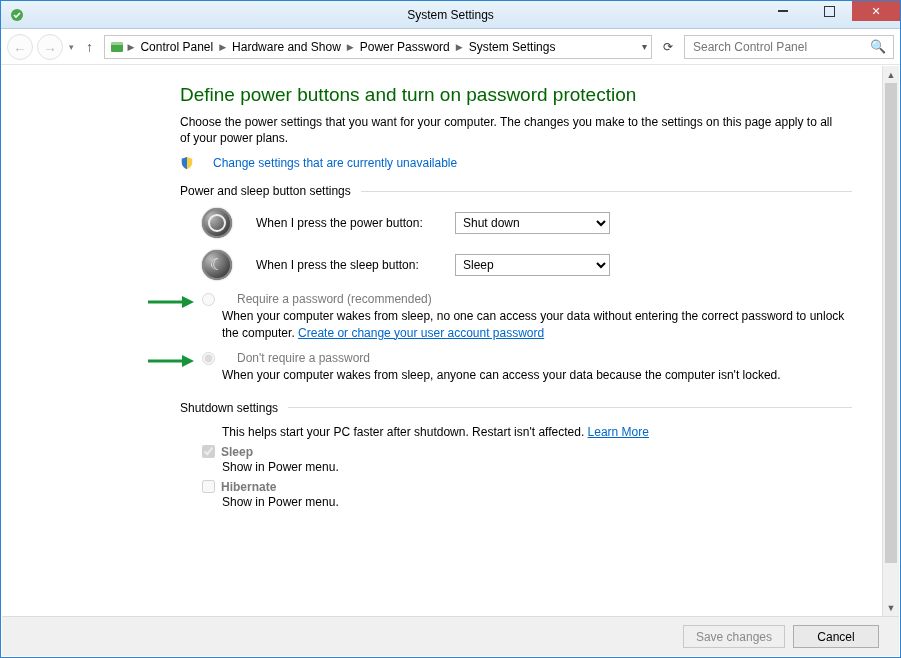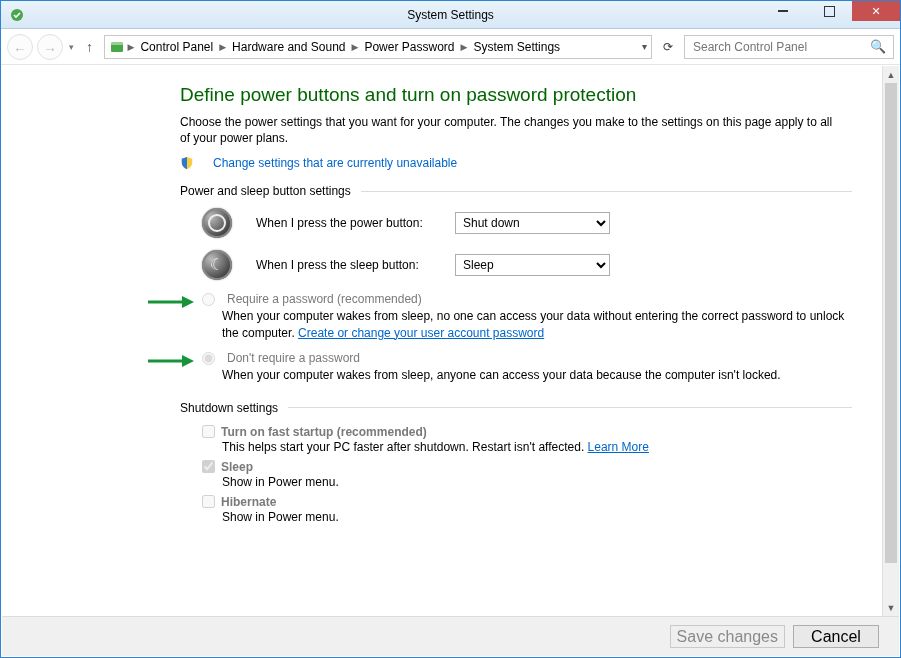--- a/index.html
+++ b/index.html
@@ -177,21 +177,21 @@
     content:"☾"; color:#eee; font-size:16px; transform: translateY(-1px);
   }
   .row-label { width: 175px; }
   select.combo {
     width: 155px; height: 22px;
     border:1px solid #abadb3; background:#fff;
     font-family: inherit; font-size:12px; padding:1px 3px;
   }
 
   .radio-block { margin: 4px 0 10px 22px; position: relative; }
-  .radio-line { display:flex; align-items:flex-end; gap:12px; color:#7a7a7a; }
+  .radio-line { display:flex; align-items:flex-end; gap:22px; color:#7a7a7a; }
   input[type=radio] { margin:0; }
   input[type=radio][disabled] { opacity: .8; }
   .radio-desc { margin: 2px 0 0 20px; color:#000; max-width: 640px; line-height:1.35; }
 
   .arrow-annot {
     position:absolute; left:-56px; top:2px; width:48px; height:16px;
   }
   .arrow-annot svg { width:48px; height:16px; display:block; }
 
   .chk-block { margin: 2px 0 6px 22px; }
@@ -206,23 +206,23 @@
     position:absolute; left:1px; right:1px; bottom:1px;
     height: 40px;
     background:#f0f0f0;
     border-top:1px solid #dcdcdc;
     display:flex; align-items:center; justify-content:flex-end;
     gap: 8px; padding-right: 20px;
   }
   .btn {
     min-width: 86px; height: 23px;
     border:1px solid #adadad; background:#e9e9e9;
-    font-family:inherit; font-size:16px;
+    font-family:inherit; font-size:12px;
     display:flex; align-items:center; justify-content:center;
-    padding: 0 6px;
+    padding: 0 12px;
   }
   .btn[disabled] { color:#8a8a8a; background:#efefef; border-color:#c9c9c9; }
 
   .cp-icon { width:16px; height:16px; display:inline-block; }
   .cp-icon svg { width:16px; height:16px; display:block; }
 </style>
 </head>
 <body>
 
 <div class="titlebar">
@@ -249,21 +249,21 @@
   <div class="breadcrumb-wrap">
     <span class="cp-icon">
       <svg viewBox="0 0 16 16">
           <rect x="2" y="5" width="12" height="8" rx="1" fill="#4aa64a"></rect>
           <rect x="2" y="3" width="12" height="3" rx="1" fill="#9ad08f"></rect>
         </svg>
     </span>
     <span class="bc-sep">▶</span>
     <span class="bc-item">Control Panel</span>
     <span class="bc-sep">▶</span>
-    <span class="bc-item">Hardware and Sound</span>
+    <span class="bc-item">Hardware and Show</span>
     <span class="bc-sep">▶</span>
     <span class="bc-item">Power Password</span>
     <span class="bc-sep">▶</span>
     <span class="bc-item">System Settings</span>
     <span class="bc-tail">
       <span style="font-size:10px;">▾</span>
     </span>
   </div>
   <div class="refresh-btn">⟳</div>
   <div class="search-box">
@@ -339,24 +339,20 @@
       </label>
       <div class="radio-desc">When your computer wakes from sleep, anyone can access your data because the computer isn't locked.</div>
     </div>
 
     <div class="section-header" style="margin-top:18px;">
       <span class="label">Shutdown settings</span>
       <span class="rule"></span>
     </div>
 
     <div class="chk-block">
-      <label class="chk-line disabled">
-        <input type="checkbox" disabled="" style="">
-        <span class="bold">Turn on fast startup (recommended)</span>
-      </label>
       <div class="chk-desc">
         <span>This helps start your PC faster after shutdown. Restart isn't affected. </span><span class="link-u">Learn More</span>
       </div>
     </div>
 
     <div class="chk-block">
       <label class="chk-line disabled">
         <input type="checkbox" disabled="" checked="" style="">
         <span class="bold">Sleep</span>
       </label>

